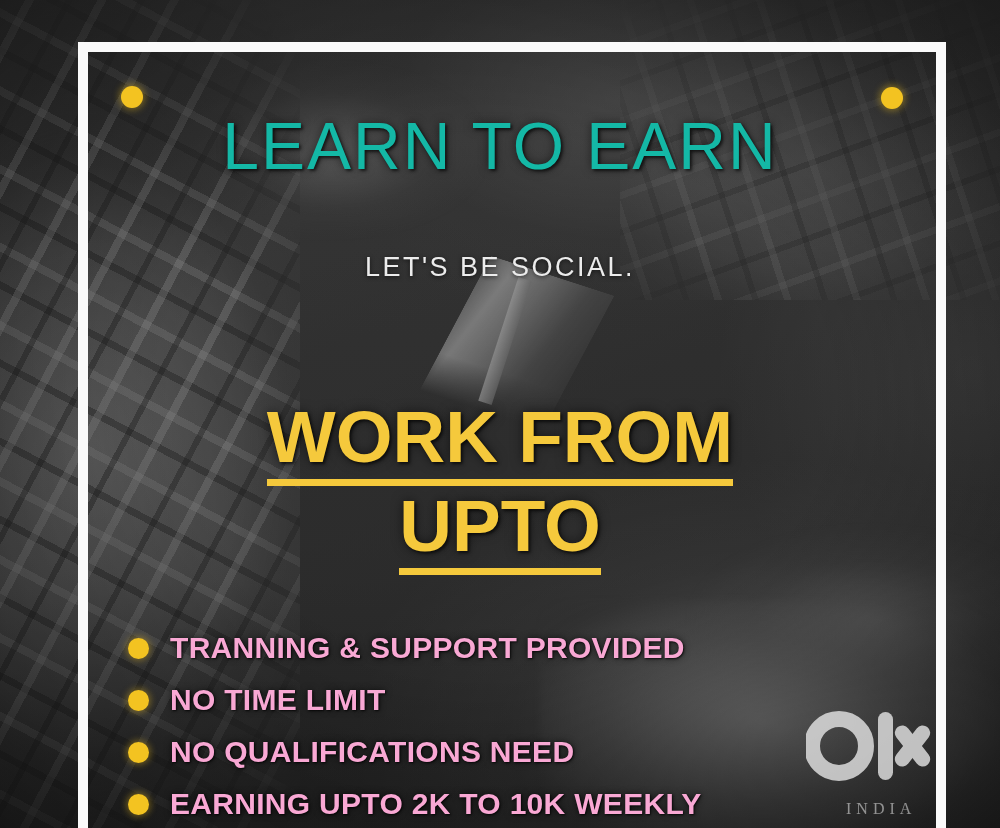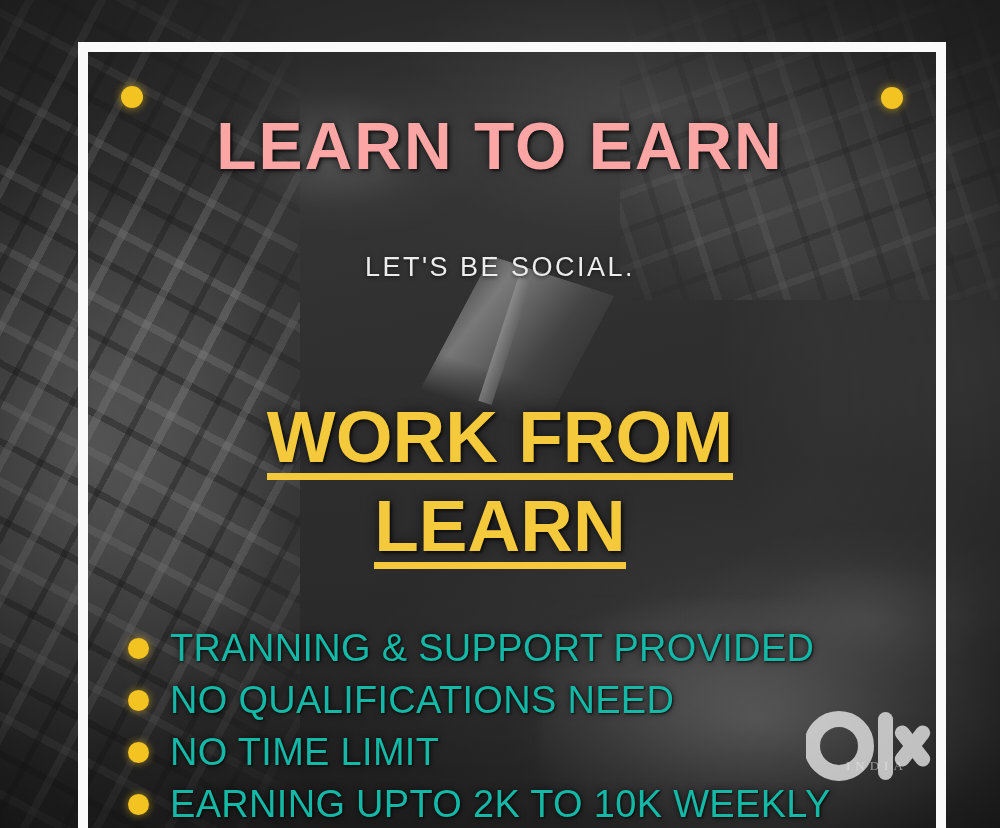--- a/index.html
+++ b/index.html
@@ -129,23 +129,23 @@
   .dot-tl { left:121px; top:86px; width:22px; height:22px; }
   .dot-tr { left:881px; top:87px; width:22px; height:22px; }
 
   
   .content { position:absolute; left:0; top:0; width:1000px; height:828px; }
 
   .headline {
     position:absolute; left:0; top:108px; width:1000px;
     text-align:center;
     font-size:66px;
-    font-weight:bold;
+    font-weight:normal;
     letter-spacing:2px;
-    color:#fca5a5;
+    color:#14b8a6;
     text-shadow:0 0 10px rgba(0,0,0,0.55), 2px 2px 3px rgba(0,0,0,0.6);
   }
 
   .handle {
     position:absolute; left:0; top:193px; width:1000px;
     text-align:center;
     font-family:"DejaVu Serif", serif;
     font-style:italic;
     font-weight:bold;
     font-size:35px;
@@ -170,20 +170,21 @@
     text-align:center;
     font-size:73px;
     font-weight:bold;
     letter-spacing:0px;
     color:#f5c93c;
     text-shadow:0 0 12px rgba(0,0,0,0.55), 2px 2px 3px rgba(0,0,0,0.6);
   }
   .big-line .u {
     display:inline-block;
     border-bottom:7px solid #f5c93c;
+    padding-bottom:6px;
     line-height:1.0;
     margin-top:48px;
   }
   .big-1 { top:352px; }
   .big-2 { top:441px; }
 
   .subhead {
     position:absolute; left:0; top:568px; width:1000px;
     text-align:center;
     font-size:46px;
@@ -205,39 +206,39 @@
   }
   .bullet-dot {
     flex:0 0 auto;
     width:21px; height:21px;
     border-radius:50%;
     background:#f3c321;
     box-shadow:0 0 6px 2px rgba(243,195,33,0.35);
     margin-right:21px;
   }
   .bullet-text {
-    font-size:38px;
-    font-weight:normal;
+    font-size:30px;
+    font-weight:bold;
     letter-spacing:0.3px;
-    color:#14b8a6;
+    color:#f9a8d4;
     text-shadow:0 0 7px rgba(0,0,0,0.7), 1px 1px 2px rgba(0,0,0,0.7);
     white-space:nowrap;
   }
 
   
   .watermark {
     position:absolute;
     left:806px; top:700px;
     width:150px; height:92px;
     opacity:0.80;
   }
   .wm-label {
     position:absolute;
-    left:846px; top:758px;
-    font-size:13px;
+    left:846px; top:800px;
+    font-size:16px;
     letter-spacing:5px;
     color:rgba(235,235,235,0.55);
     font-family:"Liberation Serif", serif;
   }
 </style>
 </head>
 <body>
 
 <div id="poster">
 
@@ -262,36 +263,36 @@
     <div class="headline">LEARN TO EARN</div>
 
 
     <div class="tagline">LET'S BE SOCIAL.</div>
 
     <div class="big-line big-1">
       <span class="u">WORK FROM</span>
     </div>
 
     <div class="big-line big-2">
-      <span class="u">LEARN</span>
+      <span class="u">UPTO</span>
     </div>
 
 
     <div class="bullets">
       <div class="bullet-row">
         <span class="bullet-dot"></span>
         <span class="bullet-text">TRANNING &amp; SUPPORT PROVIDED</span>
       </div>
       <div class="bullet-row">
         <span class="bullet-dot"></span>
-        <span class="bullet-text">NO QUALIFICATIONS NEED</span>
+        <span class="bullet-text">NO TIME LIMIT</span>
       </div>
       <div class="bullet-row">
         <span class="bullet-dot"></span>
-        <span class="bullet-text">NO TIME LIMIT</span>
+        <span class="bullet-text">NO QUALIFICATIONS NEED</span>
       </div>
       <div class="bullet-row">
         <span class="bullet-dot"></span>
         <span class="bullet-text">EARNING UPTO 2K TO 10K WEEKLY</span>
       </div>
     </div>
 
     <svg class="watermark" viewBox="0 0 150 92">
 
       <circle cx="33" cy="46" r="27" fill="none" stroke="#e6e6e6" stroke-width="16"></circle>

